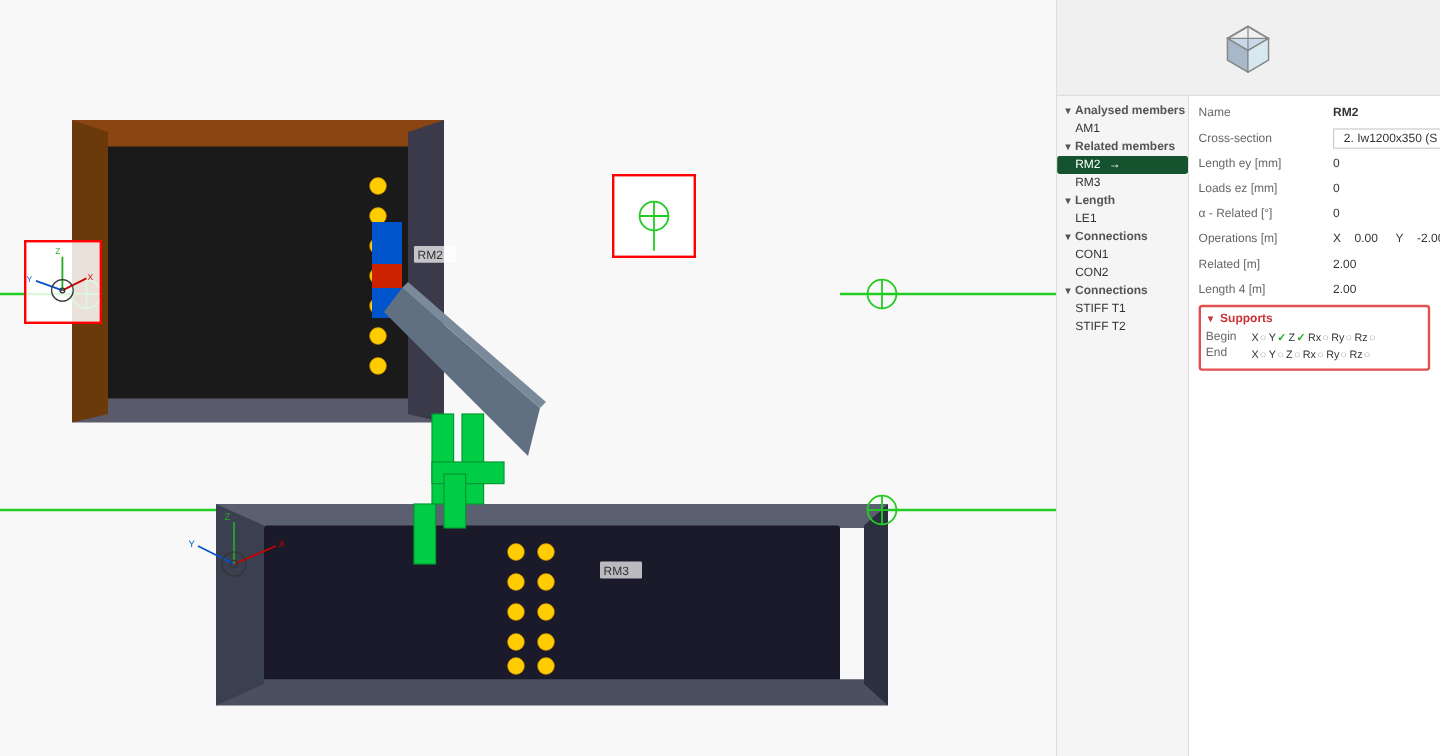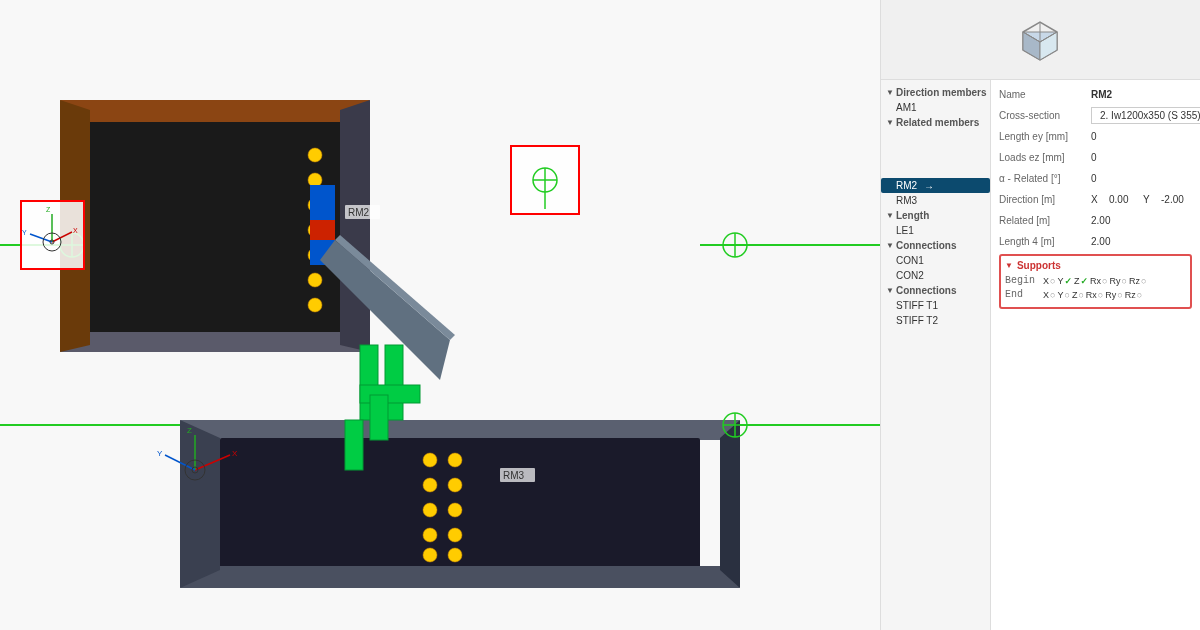--- a/index.html
+++ b/index.html
@@ -71,24 +71,23 @@
 
     .tree-item.category {
       color: #555;
       font-weight: bold;
       display: flex;
       align-items: center;
       gap: 2px;
     }
 
     .tree-item.selected {
-      background: #0c4a6e;
+      background: #14532d;
       color: white;
       border-radius: 2px;
-      margin-top: 48px;
     }
 
     .tree-item.child {
       padding-left: 15px;
     }
 
     .triangle {
       font-size: 8px;
       color: #555;
     }
@@ -103,21 +102,21 @@
 
     .prop-row {
       display: flex;
       align-items: center;
       margin-bottom: 3px;
       min-height: 18px;
     }
 
     .prop-label {
       color: #666;
-      width: 92px;
+      width: 112px;
       font-size: 10px;
       flex-shrink: 0;
     }
 
     .prop-value {
       color: #333;
       font-size: 10px;
       flex: 1;
     }
 
@@ -187,21 +186,20 @@
       display: flex;
       align-items: center;
       margin-bottom: 3px;
       gap: 3px;
     }
 
     .support-label {
       width: 35px;
       font-size: 10px;
       color: #666;
-      font-family: Liberation Mono, monospace;
     }
 
     .dof-group {
       display: flex;
       align-items: center;
       gap: 2px;
     }
 
     .dof-item {
       display: flex;
@@ -393,21 +391,21 @@
       <line x1="10" y1="20" x2="27" y2="30" stroke="#888" stroke-width="1"></line>
       <line x1="44" y1="20" x2="27" y2="30" stroke="#888" stroke-width="1"></line>
     </svg>
   </div>
 
   <div class="properties">
 
     <div class="tree-panel">
       <div class="tree-item category">
         <span class="triangle">▼</span>
-        <span>Direction members</span>
+        <span>Analysed members</span>
       </div>
       <div class="tree-item child">
         <span>AM1</span>
       </div>
       <div class="tree-item category">
         <span class="triangle">▼</span>
         <span>Related members</span>
       </div>
       <div class="tree-item child selected">
         <span>RM2</span>
@@ -471,21 +469,21 @@
         <span class="prop-label">Loads ez [mm]</span>
         <span class="prop-value">0</span>
       </div>
 
       <div class="prop-row">
         <span class="prop-label">α - Related [°]</span>
         <span class="prop-value">0</span>
       </div>
 
       <div class="prop-row">
-        <span class="prop-label">Direction [m]</span>
+        <span class="prop-label">Operations [m]</span>
         <div class="direction-row">
           <span class="dir-label">X</span>
           <span class="dir-value">0.00</span>
           <span class="dir-label">Y</span>
           <span class="dir-value">-2.00</span>
 
         </div>
       </div>
 
       <div class="prop-row">

